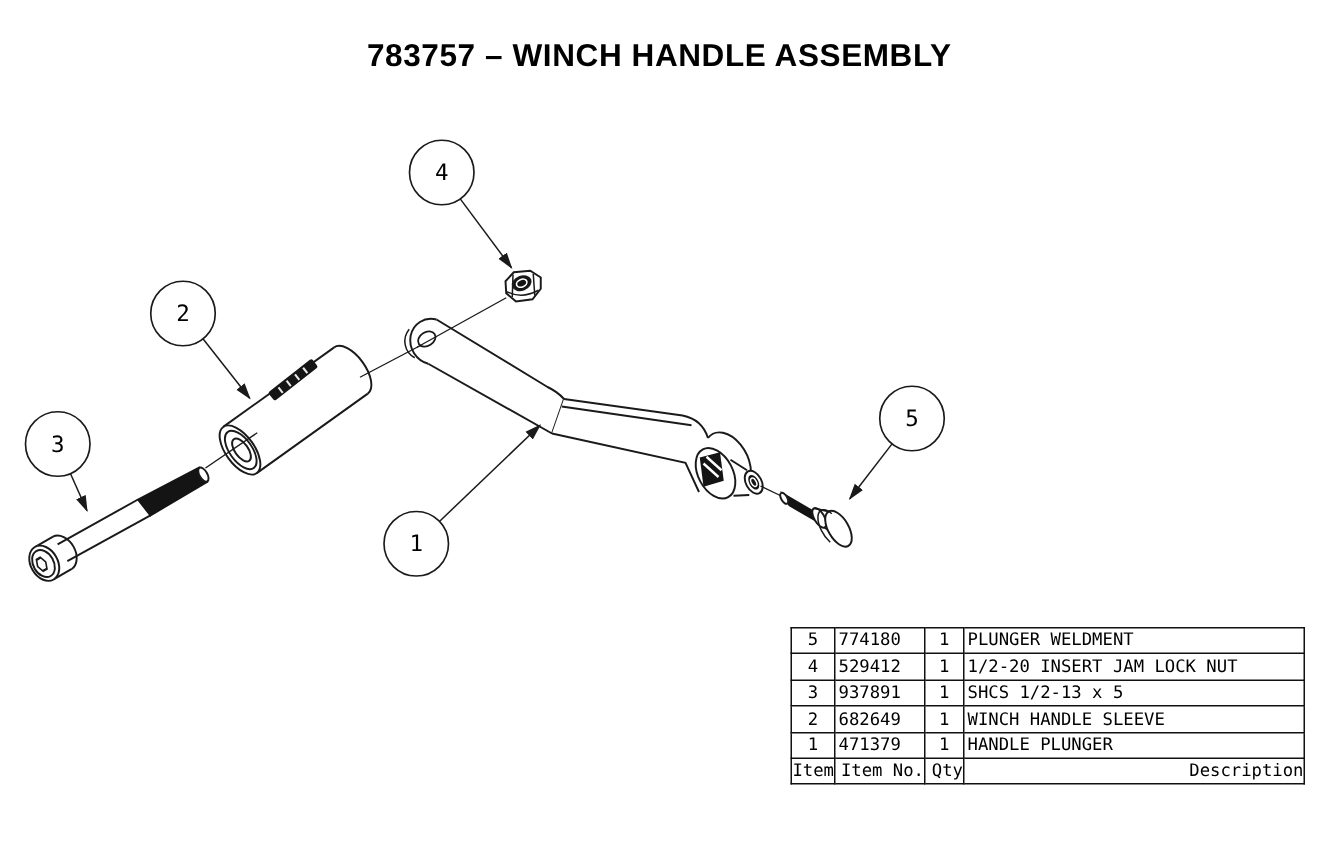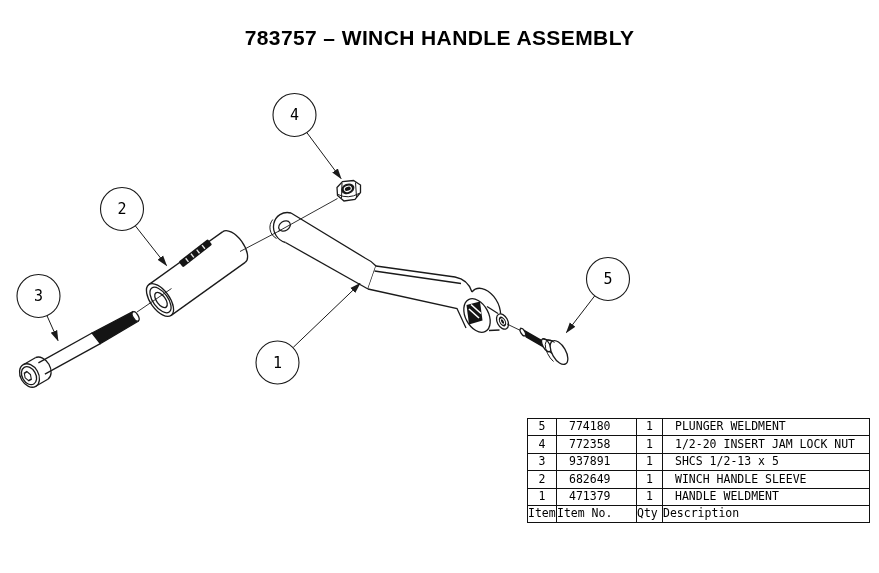--- a/index.html
+++ b/index.html
@@ -4,25 +4,25 @@
 <style>
   html,body{margin:0;padding:0;background:#fff;}
   .page{position:relative;width:879px;height:573px;background:#ffffff;overflow:hidden;
         font-family:"Liberation Sans",sans-serif;color:#000;}
   .title{position:absolute;left:0;top:26px;width:879px;text-align:center;
          font-weight:700;font-size:21px;letter-spacing:.4px;white-space:pre;}
   svg{position:absolute;left:0;top:0;}
   .parts-table{position:absolute;left:527px;top:418px;width:343px;
                border-collapse:collapse;table-layout:fixed;
                font-family:"DejaVu Sans Mono",monospace;font-size:11.5px;line-height:1;}
-  .parts-table td{border:1.2px solid #111;height:16.4px;padding:0 12px;
+  .parts-table td{border:1.2px solid #111;height:16.4px;padding:0 2px;
                   overflow:hidden;white-space:nowrap;}
   .parts-table td.c{text-align:center;padding:0;}
   .parts-table td.l{text-align:left;}
-  .parts-table td.hdr{text-align:left;padding:0;}
+  .parts-table td.hdr{text-align:right;padding:0;}
 </style>
 </head>
 <body>
 
 <div class="page">
 
   <div class="title">783757 – WINCH HANDLE ASSEMBLY</div>
 
   <svg width="879" height="573" viewBox="0 0 879 573">
     <defs>
@@ -163,41 +163,41 @@
   <table class="parts-table">
     <tbody>
       <tr>
         <td class="c" style="width:28px">5</td>
         <td class="l" style="width:55px">774180</td>
         <td class="c" style="width:25px">1</td>
         <td class="l">PLUNGER WELDMENT</td>
       </tr>
       <tr>
         <td class="c">4</td>
-        <td class="l">772358</td>
+        <td class="l">529412</td>
         <td class="c">1</td>
         <td class="l">1/2-20 INSERT JAM LOCK NUT</td>
       </tr>
       <tr>
         <td class="c">3</td>
         <td class="l">937891</td>
         <td class="c">1</td>
         <td class="l">SHCS 1/2-13  x 5</td>
       </tr>
       <tr>
         <td class="c">2</td>
         <td class="l">682649</td>
         <td class="c">1</td>
         <td class="l">WINCH HANDLE SLEEVE</td>
       </tr>
       <tr>
         <td class="c">1</td>
         <td class="l">471379</td>
         <td class="c">1</td>
-        <td class="l">HANDLE WELDMENT</td>
+        <td class="l">HANDLE PLUNGER</td>
       </tr>
       <tr>
         <td class="hdr">Item</td>
         <td class="hdr">Item No.</td>
         <td class="hdr">Qty</td>
         <td class="hdr">Description</td>
       </tr>
     </tbody>
   </table>
 

